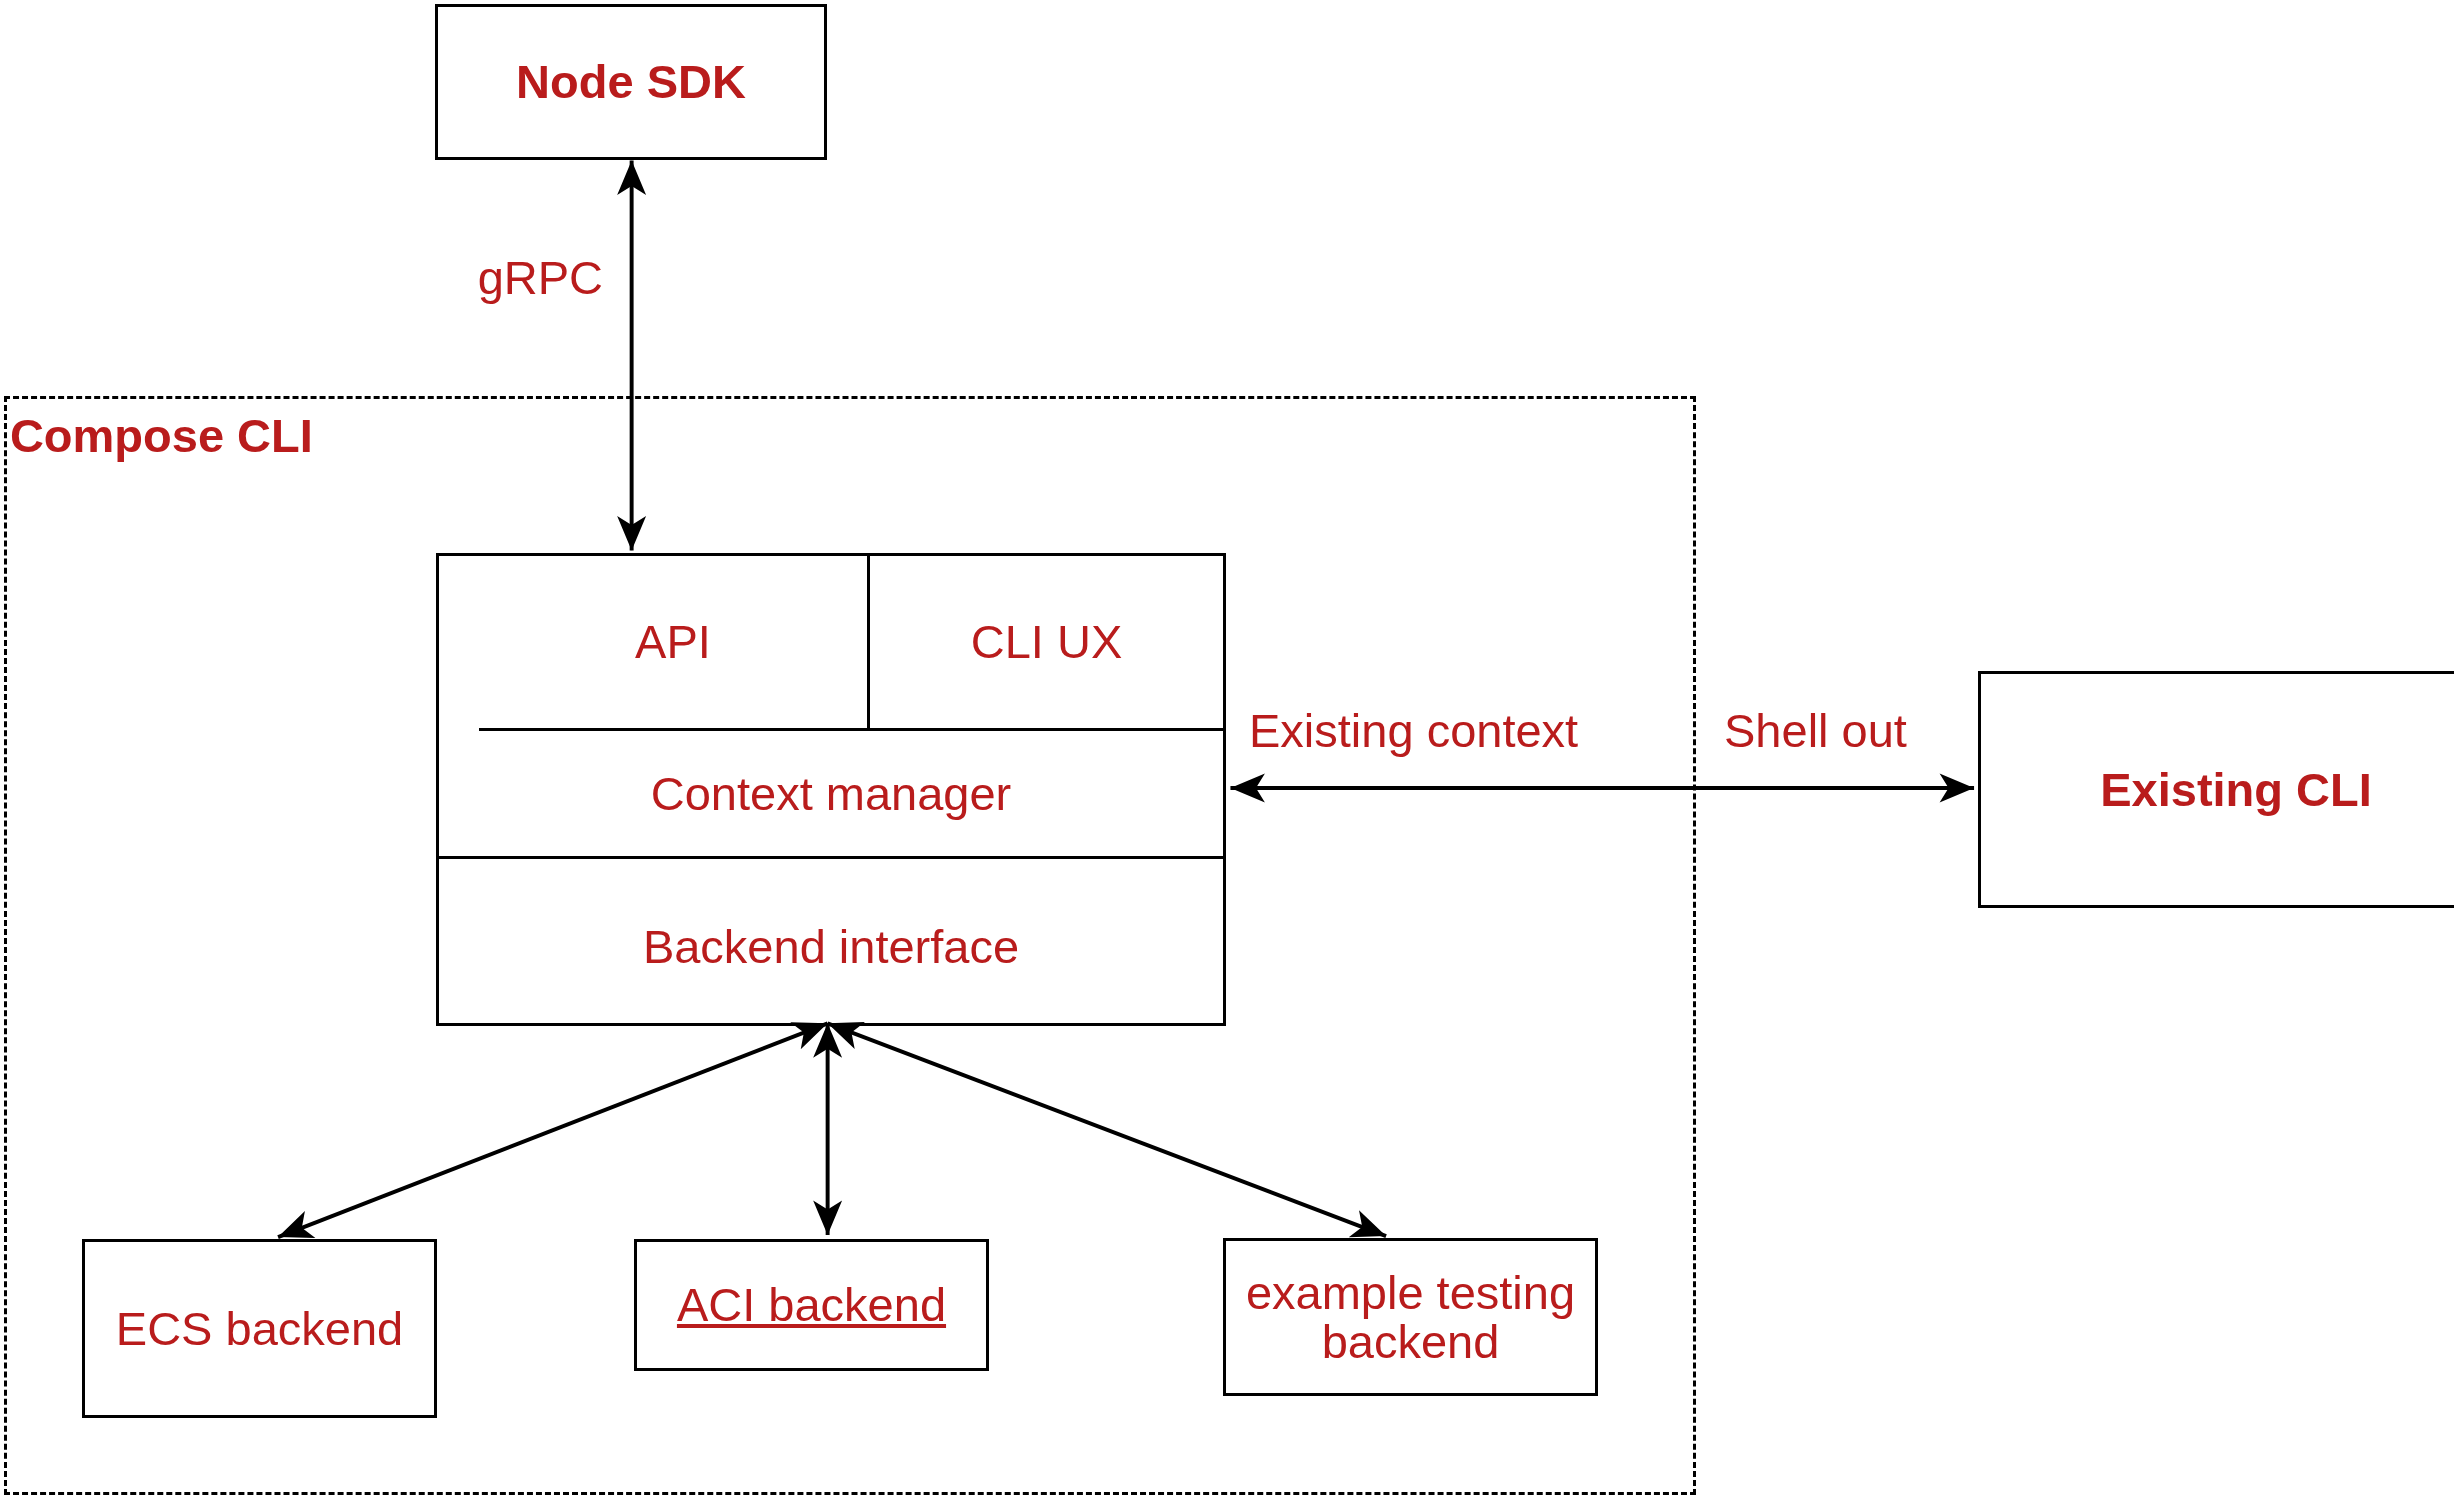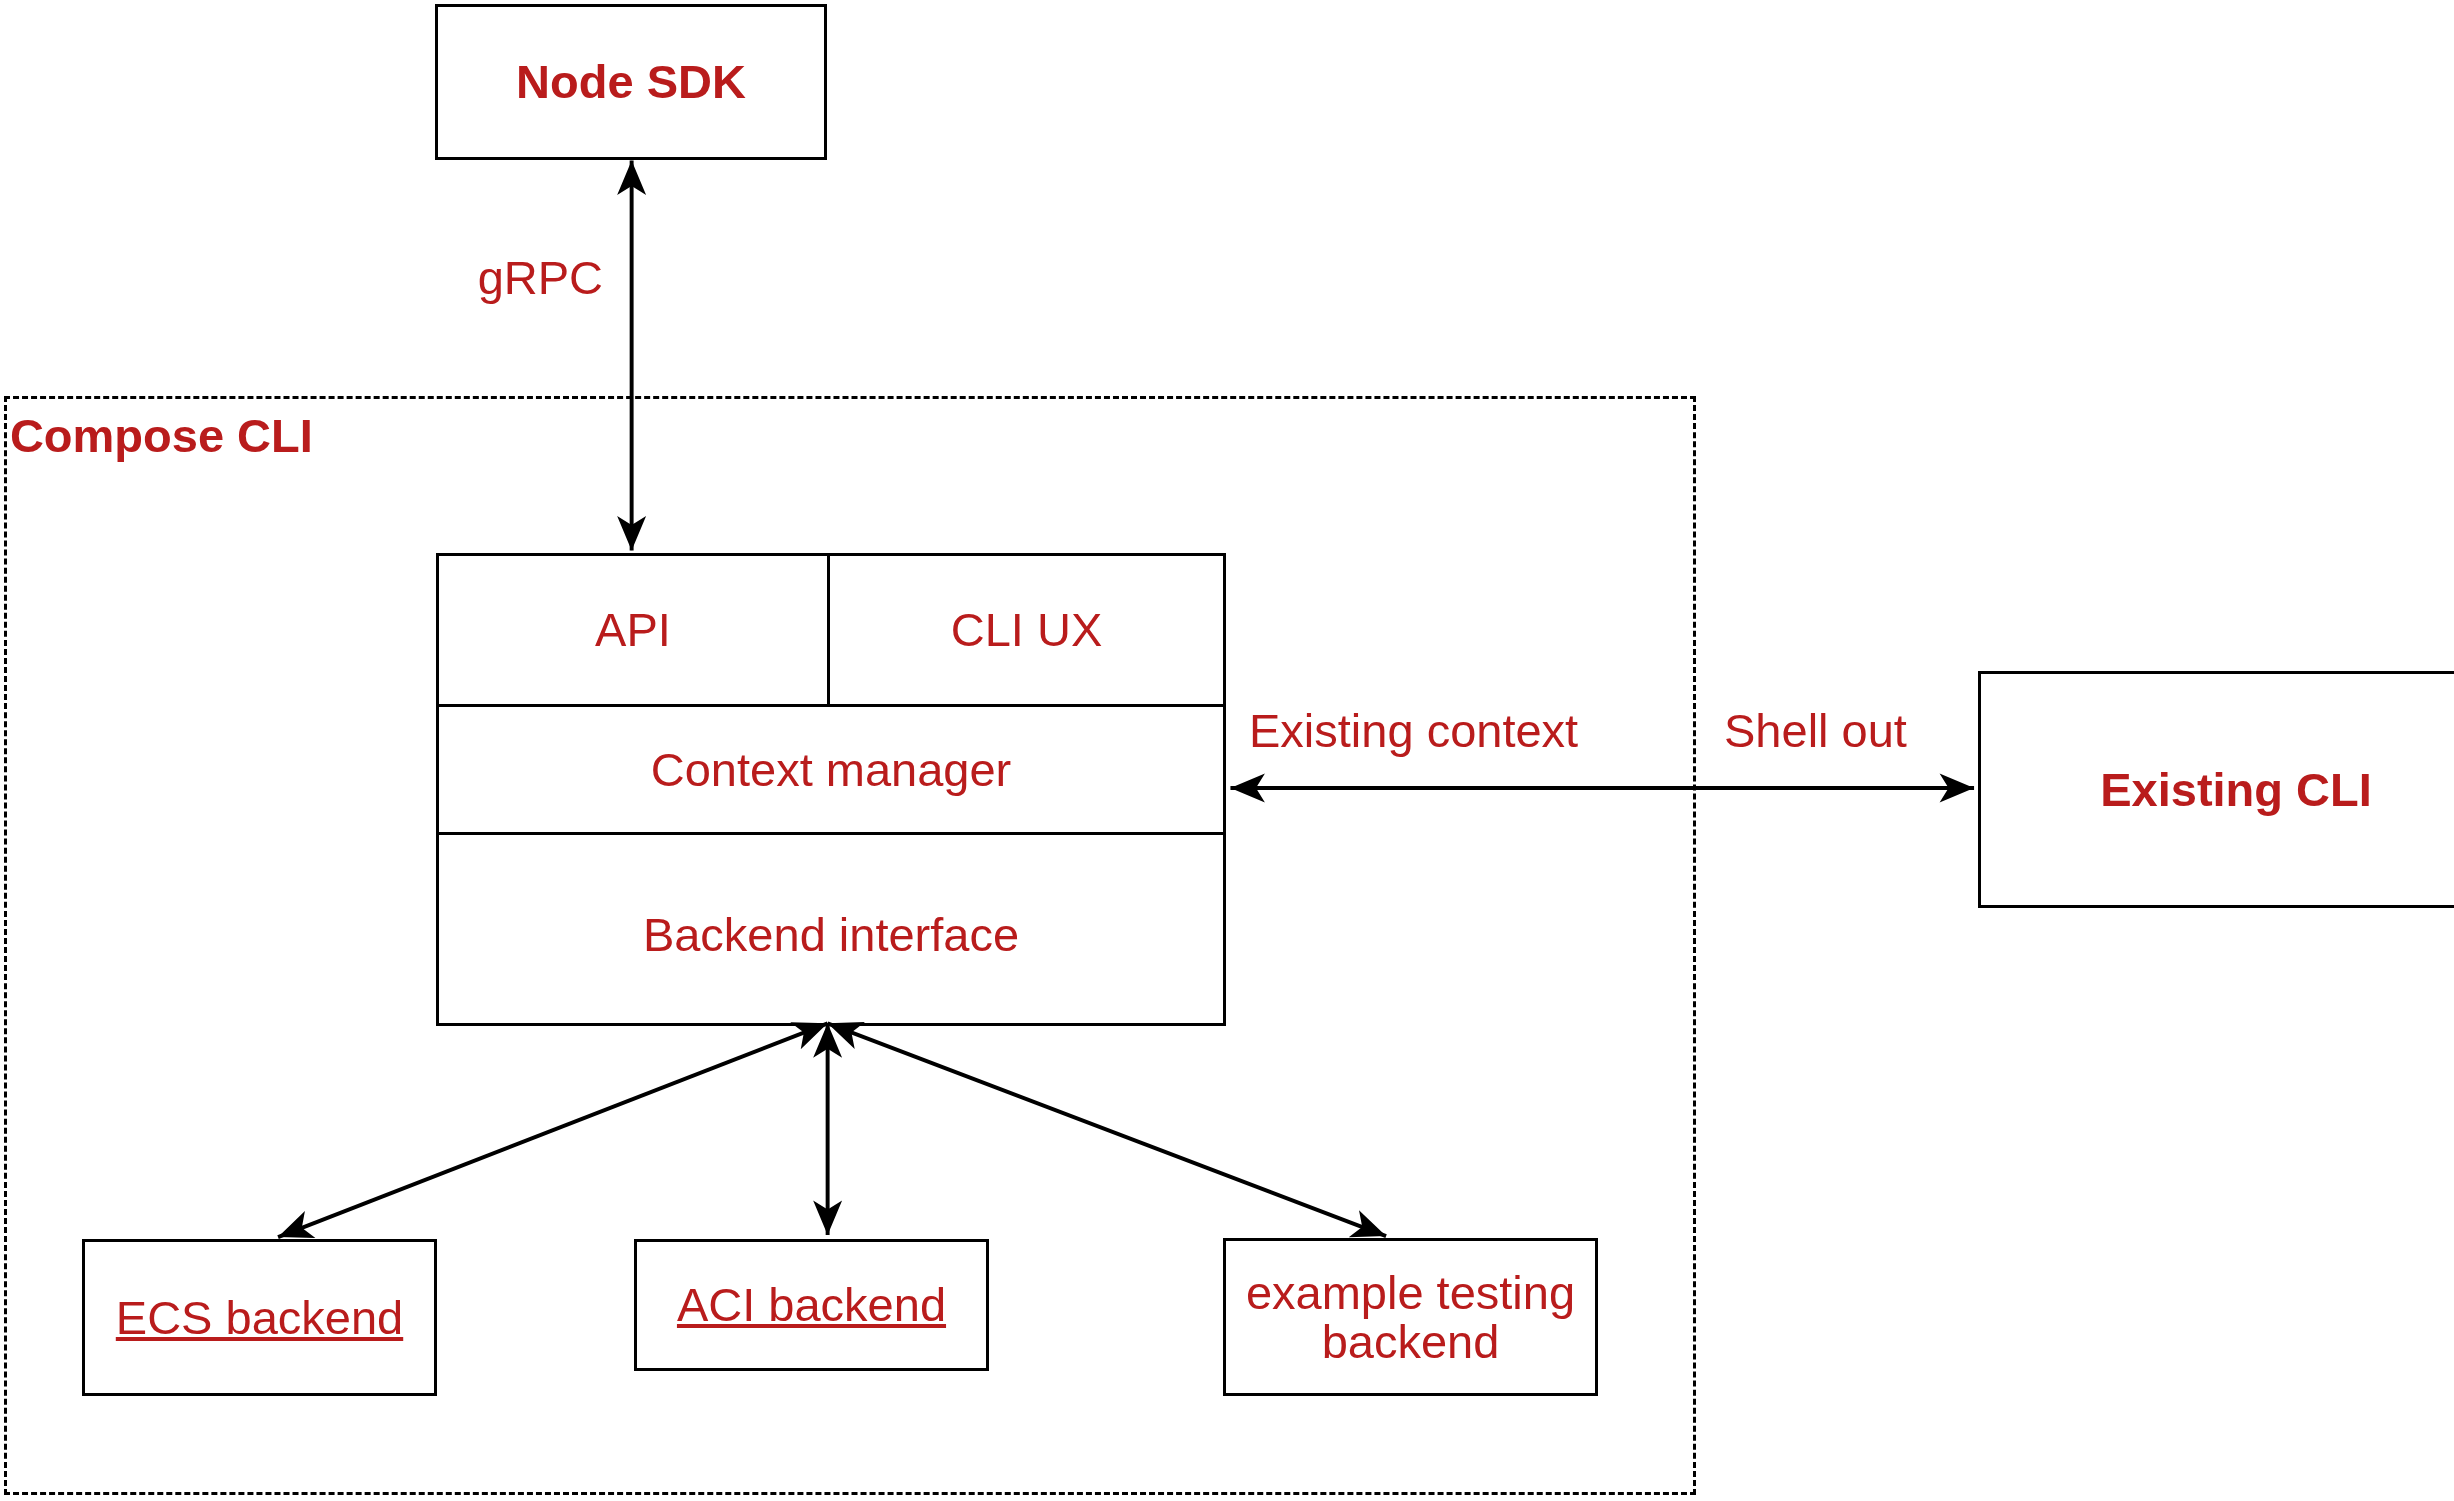--- a/index.html
+++ b/index.html
@@ -67,41 +67,41 @@
 <div class="canvas">
 
   <div class="node bold" style="left:435px; top:3.9px; width:392px; height:156px;">
     <span>Node SDK</span>
   </div>
 
   <div class="dashed-container" style="left:3.9px; top:396px; width:1692px; height:1099px;"></div>
   <div class="container-label" style="left:9.9px; top:408px;">Compose CLI</div>
 
   <div class="node compound" style="left:436px; top:553px; width:790px; height:473px;">
-    <div class="row" style="height:151px; border-bottom:3.9px solid #000000;">
+    <div class="row" style="height:175px; border-bottom:3.9px solid #000000;margin-left:40px;">
       <div class="cell" style="width:391px; border-right:3.9px solid #000000;">
         <span>API</span>
       </div>
       <div class="cell" style="flex:1;">
         <span>CLI UX</span>
       </div>
     </div>
     <div class="row row-label" style="height:128px; border-bottom:3.9px solid #000000;">
       <span>Context manager</span>
     </div>
     <div class="row row-label" style="flex:1;margin-top:11px;">
       <span>Backend interface</span>
     </div>
   </div>
 
   <div class="node bold" style="left:1978px; top:671px; width:516px; height:237px;">
     <span>Existing CLI</span>
   </div>
 
-  <div class="node" style="left:82px; top:1239px; width:355px; height:157px;text-decoration:underline;">
+  <div class="node" style="left:82px; top:1239px; width:355px; height:179px;">
     <span>ECS backend</span>
   </div>
   <div class="node" style="left:634px; top:1239px; width:355px; height:132px;text-decoration:underline;">
     <span>ACI backend</span>
   </div>
   <div class="node" style="left:1223px; top:1238px; width:375px; height:158px;">
     <span>example testing backend</span>
   </div>
 
   <div class="edge-label" style="left:406px; top:250px; width:197px; text-align:right;">gRPC</div>

